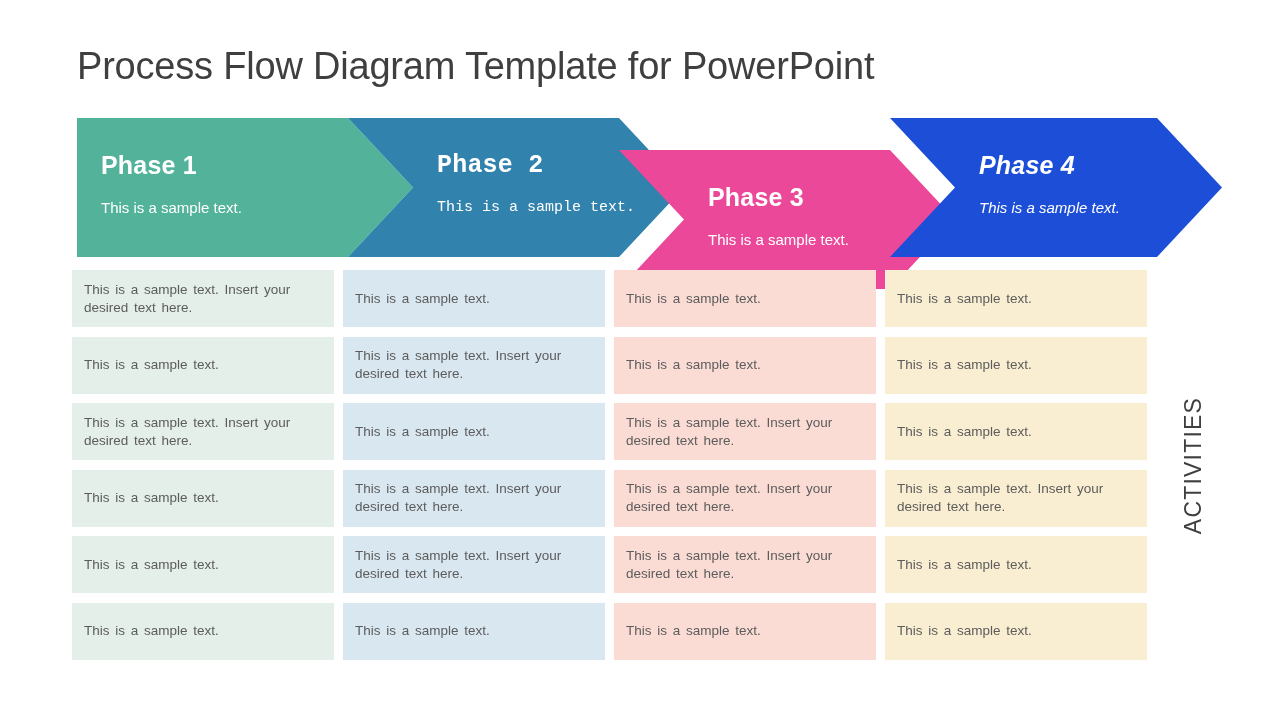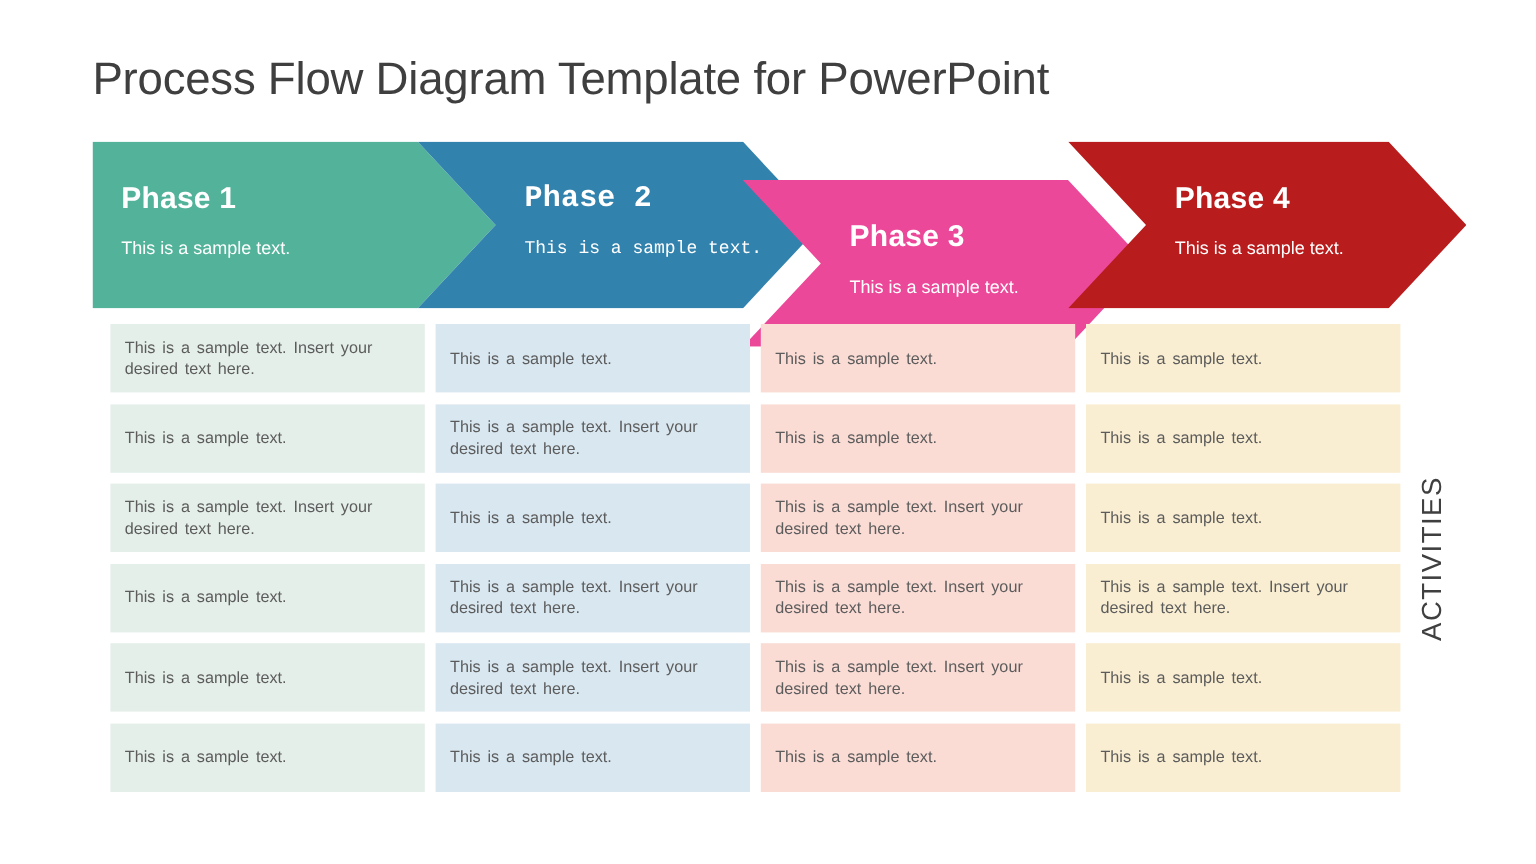--- a/index.html
+++ b/index.html
@@ -87,21 +87,21 @@
   #phase-chevron-2 .phase-title,
   #phase-chevron-3 .phase-title,
   #phase-chevron-4 .phase-title { left: 89px; }
   #phase-chevron-2 .phase-subtitle,
   #phase-chevron-3 .phase-subtitle,
   #phase-chevron-4 .phase-subtitle { left: 89px; }
 
   
   #activities-grid {
     position: absolute;
-    left: 92px;
+    left: 72px;
     top: 270px;
     width: 1075px;
     height: 387px;
   }
   .activity-row {
     position: absolute;
     left: 0;
     width: 1075px;
     height: 57px;
   }
@@ -161,21 +161,21 @@
   <div class="phase-chevron" id="phase-chevron-2" style="background: rgb(49, 130, 173); font-family: Liberation Mono, monospace;">
     <div class="phase-title">Phase 2</div>
     <div class="phase-subtitle">This is a sample text.</div>
   </div>
 
   <div class="phase-chevron" id="phase-chevron-3" style="background: #ec4899; margin-top: 32px;">
     <div class="phase-title">Phase 3</div>
     <div class="phase-subtitle">This is a sample text.</div>
   </div>
 
-  <div class="phase-chevron" id="phase-chevron-4" style="background: #b91c1c;">
+  <div class="phase-chevron" id="phase-chevron-4" style="background: #1d4ed8; font-style: italic;">
     <div class="phase-title">Phase 4</div>
     <div class="phase-subtitle">This is a sample text.</div>
   </div>
 
 </div>
 
 <div id="activities-grid">
     <div class="activity-row" style="top: 0px;">
       <div class="activity-cell col-0" style="background: rgb(228, 239, 233);">
         <span class="activity-cell-text">This is a sample text. Insert your desired text here.</span>

